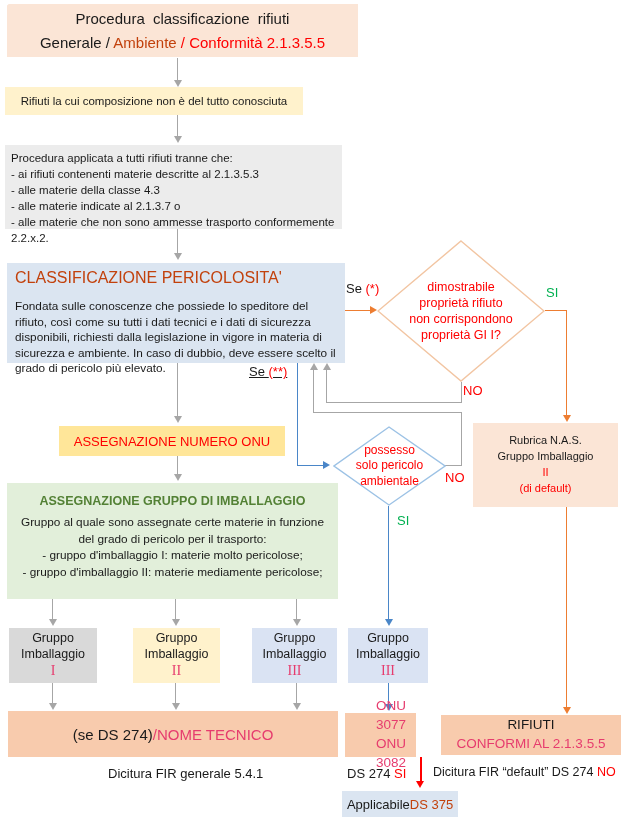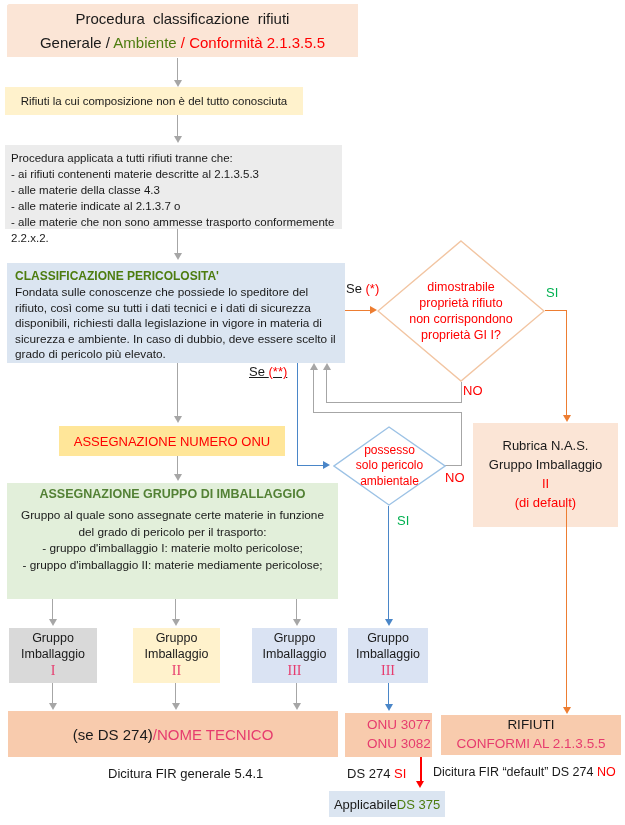--- a/index.html
+++ b/index.html
@@ -9,21 +9,21 @@
   .center{display:flex;flex-direction:column;align-items:center;justify-content:center;text-align:center;}
   .line{position:absolute;}
   .ah{position:absolute;width:0;height:0;}
   .ah-down{border-left:4px solid transparent;border-right:4px solid transparent;border-top:7px solid #a6a6a6;}
   .ah-up{border-left:4px solid transparent;border-right:4px solid transparent;border-bottom:7px solid #a6a6a6;}
   .ah-right{border-top:4px solid transparent;border-bottom:4px solid transparent;border-left:7px solid #a6a6a6;}
   .lbl{position:absolute;font-size:13px;white-space:nowrap;}
   .red{color:#ff0000;}
   .crimson{color:#e63c6e;}
   .green{color:#00b050;}
-  .blue{color:#4d7c0f;}
+  .blue{color:#c2410c;}
   .dtext{position:absolute;display:flex;flex-direction:column;align-items:center;justify-content:center;
     text-align:center;color:#ff0000;font-size:12.5px;line-height:1.28;}
   svg{position:absolute;display:block;}
 </style>
 </head>
 <body>
 
 <div class="canvas">
 
   <div class="box center" style="left:7px;top:4px;width:351px;height:53px;background:#fbe5d6;font-size:15px;line-height:1.55;">
@@ -50,21 +50,21 @@
     <div>- ai rifiuti contenenti materie descritte al 2.1.3.5.3</div>
     <div>- alle materie della classe 4.3</div>
     <div>- alle materie indicate al 2.1.3.7 o</div>
     <div>- alle materie che non sono ammesse trasporto conformemente 2.2.x.2.</div>
   </div>
 
   <div class="line" style="left:177px;top:229px;width:1px;height:25px;background:#a6a6a6;"></div>
   <div class="ah ah-down" style="left:174px;top:253px;"></div>
 
   <div class="box" style="left:7px;top:263px;width:338px;height:100px;background:#dbe5f1;padding:6px 8px;">
-    <div class="blue" style="font-weight:bold;font-size:12px;margin-bottom:2px;">CLASSIFICAZIONE PERICOLOSITA'</div>
+    <div class="blue" style="font-weight:normal;font-size:16px;margin-bottom:12px;">CLASSIFICAZIONE PERICOLOSITA'</div>
     <div style="font-size:11.8px;line-height:1.32;">Fondata sulle conoscenze che possiede lo speditore del rifiuto, così come su tutti i dati tecnici e i dati di sicurezza disponibili, richiesti dalla legislazione in vigore in materia di sicurezza e ambiente. In caso di dubbio, deve essere scelto il grado di pericolo più elevato.</div>
   </div>
 
   <div class="lbl" style="left:346px;top:281px;">
     <span>Se </span><span class="red">(*)</span>
   </div>
   <div class="line" style="left:345px;top:310px;width:26px;height:1px;background:#ed7d31;"></div>
   <div class="ah ah-right" style="left:370px;top:306px;border-left-color:#ed7d31;"></div>
 
   <svg style="left:377px;top:240px;" width="168" height="142" viewBox="0 0 168 142">
@@ -118,21 +118,21 @@
     <div>possesso</div>
     <div>solo pericolo</div>
     <div>ambientale</div>
   </div>
   <div class="lbl red" style="left:445px;top:470px;">NO</div>
   <div class="lbl green" style="left:397px;top:513px;">SI</div>
 
   <div class="line" style="left:388px;top:506px;width:1px;height:114px;background:#4a86c8;"></div>
   <div class="ah ah-down" style="left:385px;top:619px;border-top-color:#4a86c8;"></div>
 
-  <div class="box" style="left:7px;top:483px;width:331px;height:116px;background:#e2efda;padding:4px 8px;">
+  <div class="box" style="left:7px;top:483px;width:331px;height:116px;background:#e2efda;padding:11px 8px;">
     <div style="color:#538135;font-weight:bold;font-size:12.5px;text-align:center;margin-bottom:6px;">ASSEGNAZIONE GRUPPO DI IMBALLAGGIO</div>
     <div style="font-size:11.8px;line-height:1.4;text-align:center;">
       <div>Gruppo al quale sono assegnate certe materie in funzione</div>
       <div>del grado di pericolo per il trasporto:</div>
       <div>- gruppo d'imballaggio I: materie molto pericolose;</div>
       <div>- gruppo d'imballaggio II: materie mediamente pericolose;</div>
     </div>
   </div>
 
   <div class="line" style="left:52px;top:599px;width:1px;height:21px;background:#a6a6a6;"></div>
@@ -173,38 +173,38 @@
   <div class="ah ah-down" style="left:385px;top:704px;border-top-color:#4a86c8;"></div>
 
   <div class="box center" style="left:8px;top:711px;width:330px;height:46px;background:#f8cbad;font-size:15px;white-space:nowrap;flex-direction:row;">
     <span>(se DS 274) </span>
       <span class="crimson">/ </span>
       <span class="crimson">NOME TECNICO</span>
   </div>
 
   <div class="lbl" style="left:108px;top:766px;">Dicitura FIR generale 5.4.1</div>
 
-  <div class="box center crimson" style="left:345px;top:713px;width:87px;height:44px;background:#f8cbad;font-size:13.5px;line-height:1.4;padding-left:21px;">
+  <div class="box center crimson" style="left:345px;top:713px;width:71px;height:44px;background:#f8cbad;font-size:13.5px;line-height:1.4;padding-left:21px;">
     <div>ONU 3077</div>
     <div>ONU 3082</div>
   </div>
 
   <div class="lbl" style="left:347px;top:766px;">
     <span>DS 274 </span><span class="red">SI</span>
   </div>
 
   <div class="line" style="left:420px;top:757px;width:1.5px;height:25px;background:#ff0000;"></div>
   <div class="ah ah-down" style="left:416px;top:781px;border-top-color:#ff0000;"></div>
 
-  <div class="box center" style="left:329px;top:791px;width:116px;height:26px;background:#dbe5f1;font-size:13px;white-space:nowrap;flex-direction:row;">
+  <div class="box center" style="left:342px;top:791px;width:116px;height:26px;background:#dbe5f1;font-size:13px;white-space:nowrap;flex-direction:row;">
     <span>Applicabile </span>
       <span class="blue">DS 375</span>
   </div>
 
-  <div class="box center" style="left:473px;top:423px;width:145px;height:104px;background:#fbe5d6;font-size:13px;line-height:1.45;">
+  <div class="box center" style="left:473px;top:423px;width:145px;height:84px;background:#fbe5d6;font-size:11px;line-height:1.45;">
     <div>Rubrica N.A.S.</div>
     <div>Gruppo Imballaggio</div>
     <div class="red">II</div>
     <div class="red">(di default)</div>
   </div>
 
   <div class="line" style="left:566px;top:507px;width:1px;height:201px;background:#ed7d31;"></div>
   <div class="ah ah-down" style="left:563px;top:707px;border-top-color:#ed7d31;"></div>
 
   <div class="box center" style="left:441px;top:715px;width:180px;height:40px;background:#f8cbad;font-size:13.5px;line-height:1.4;">

